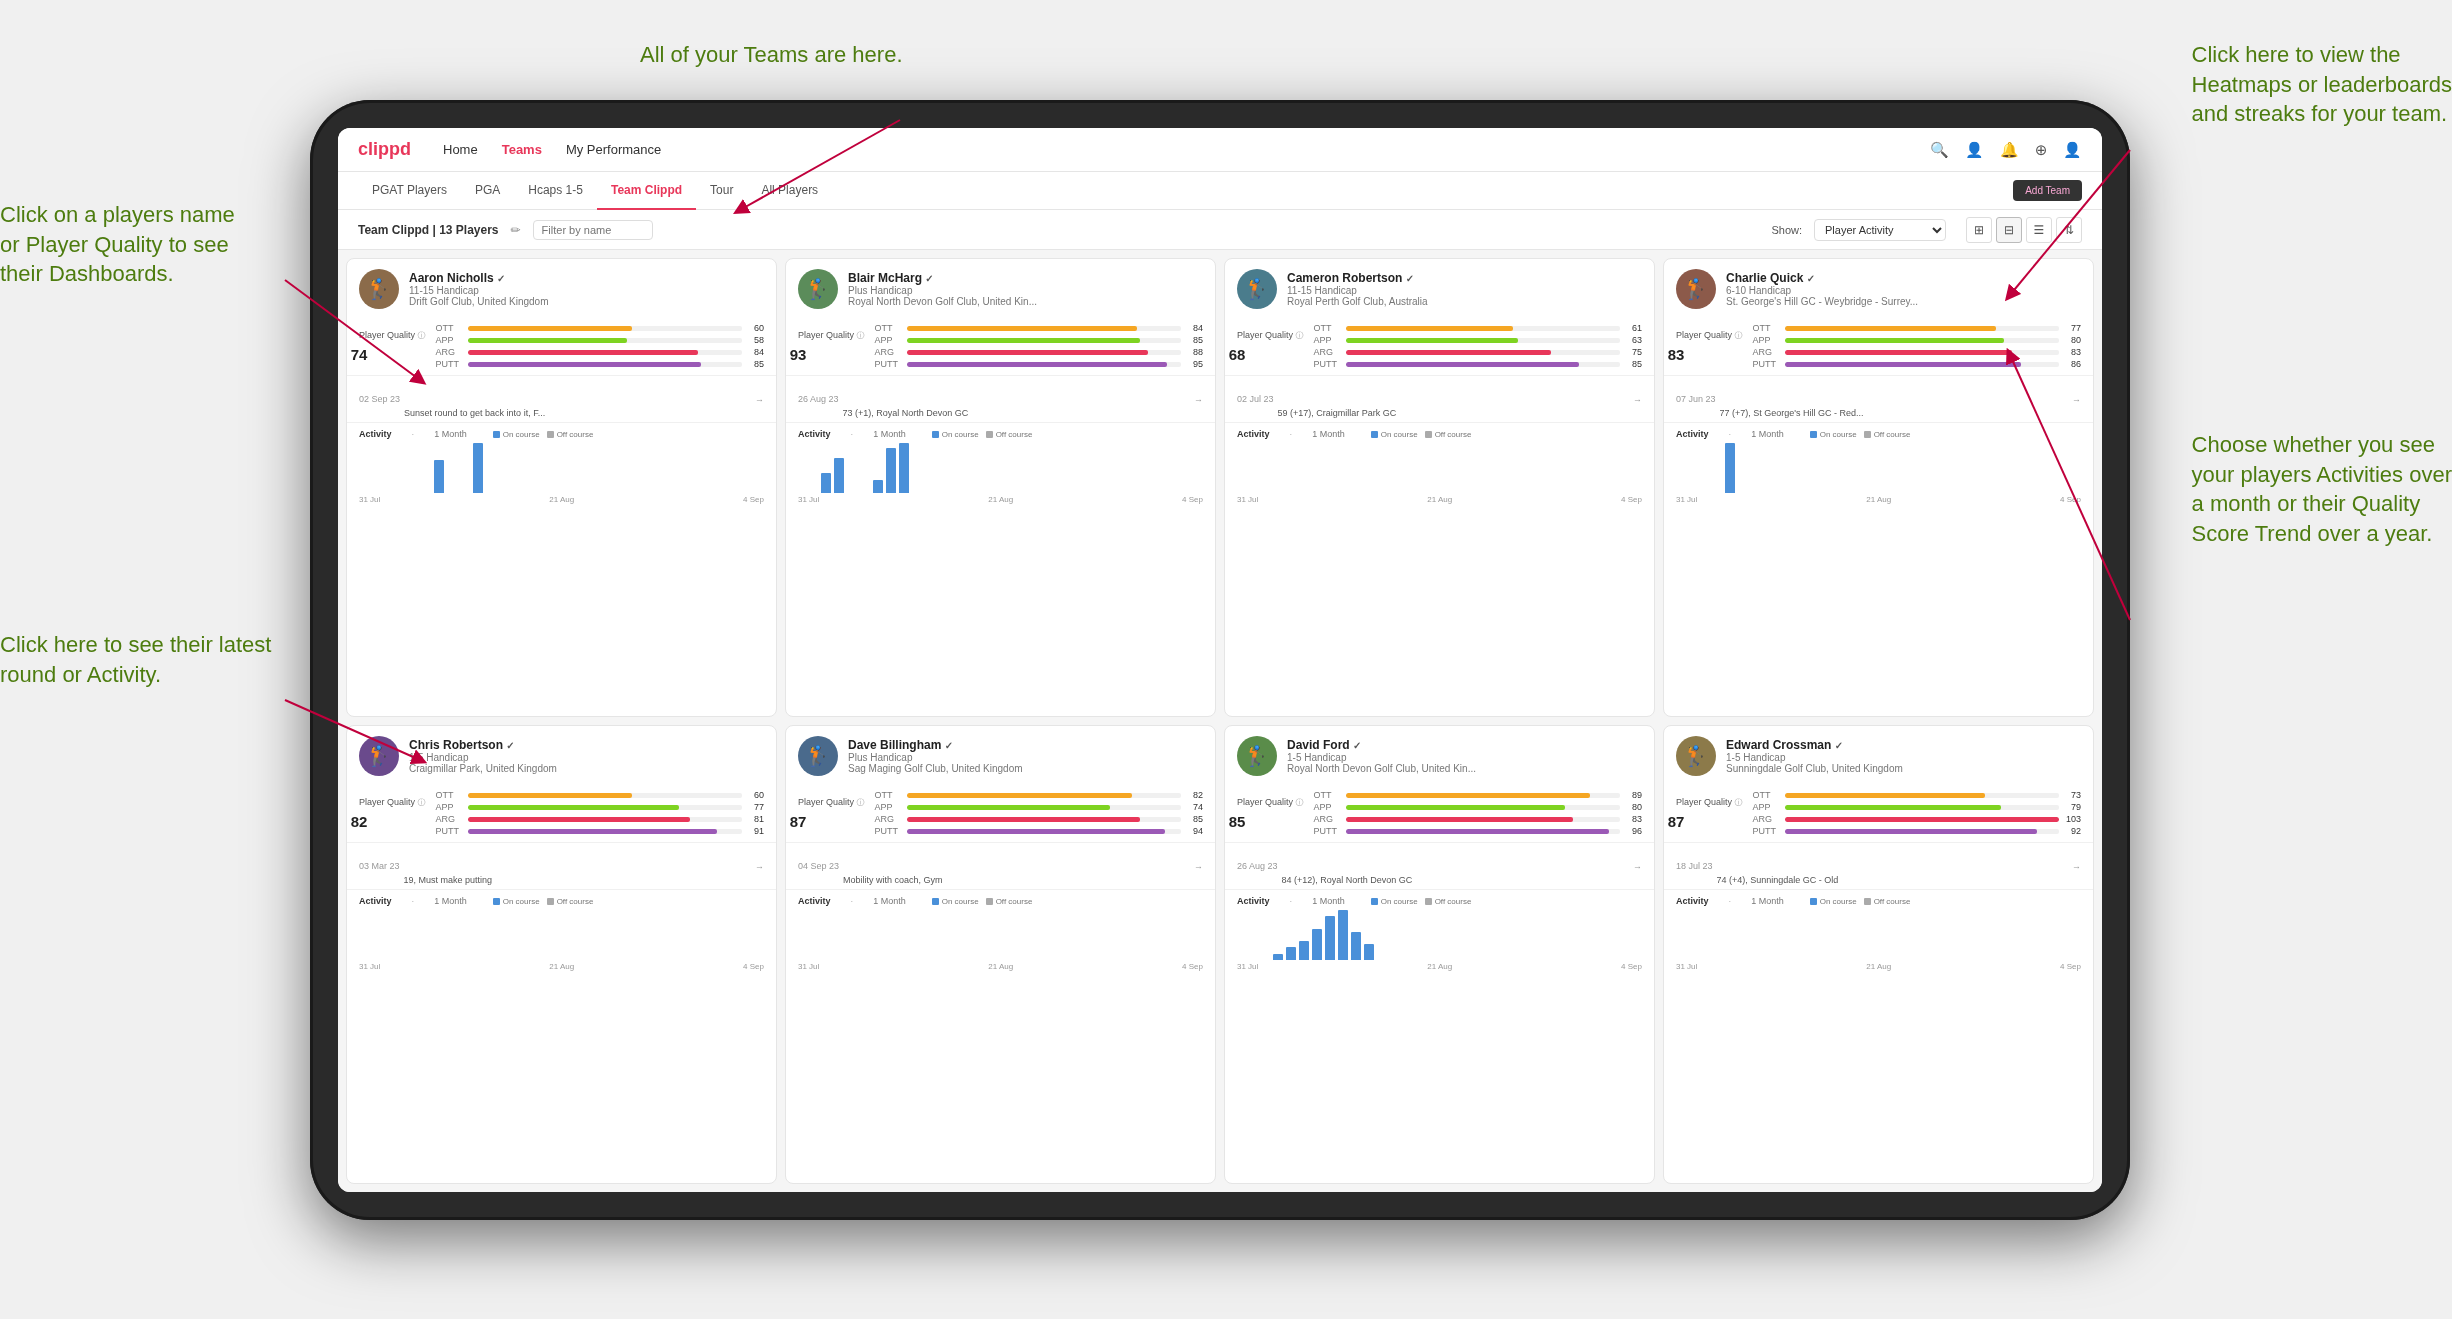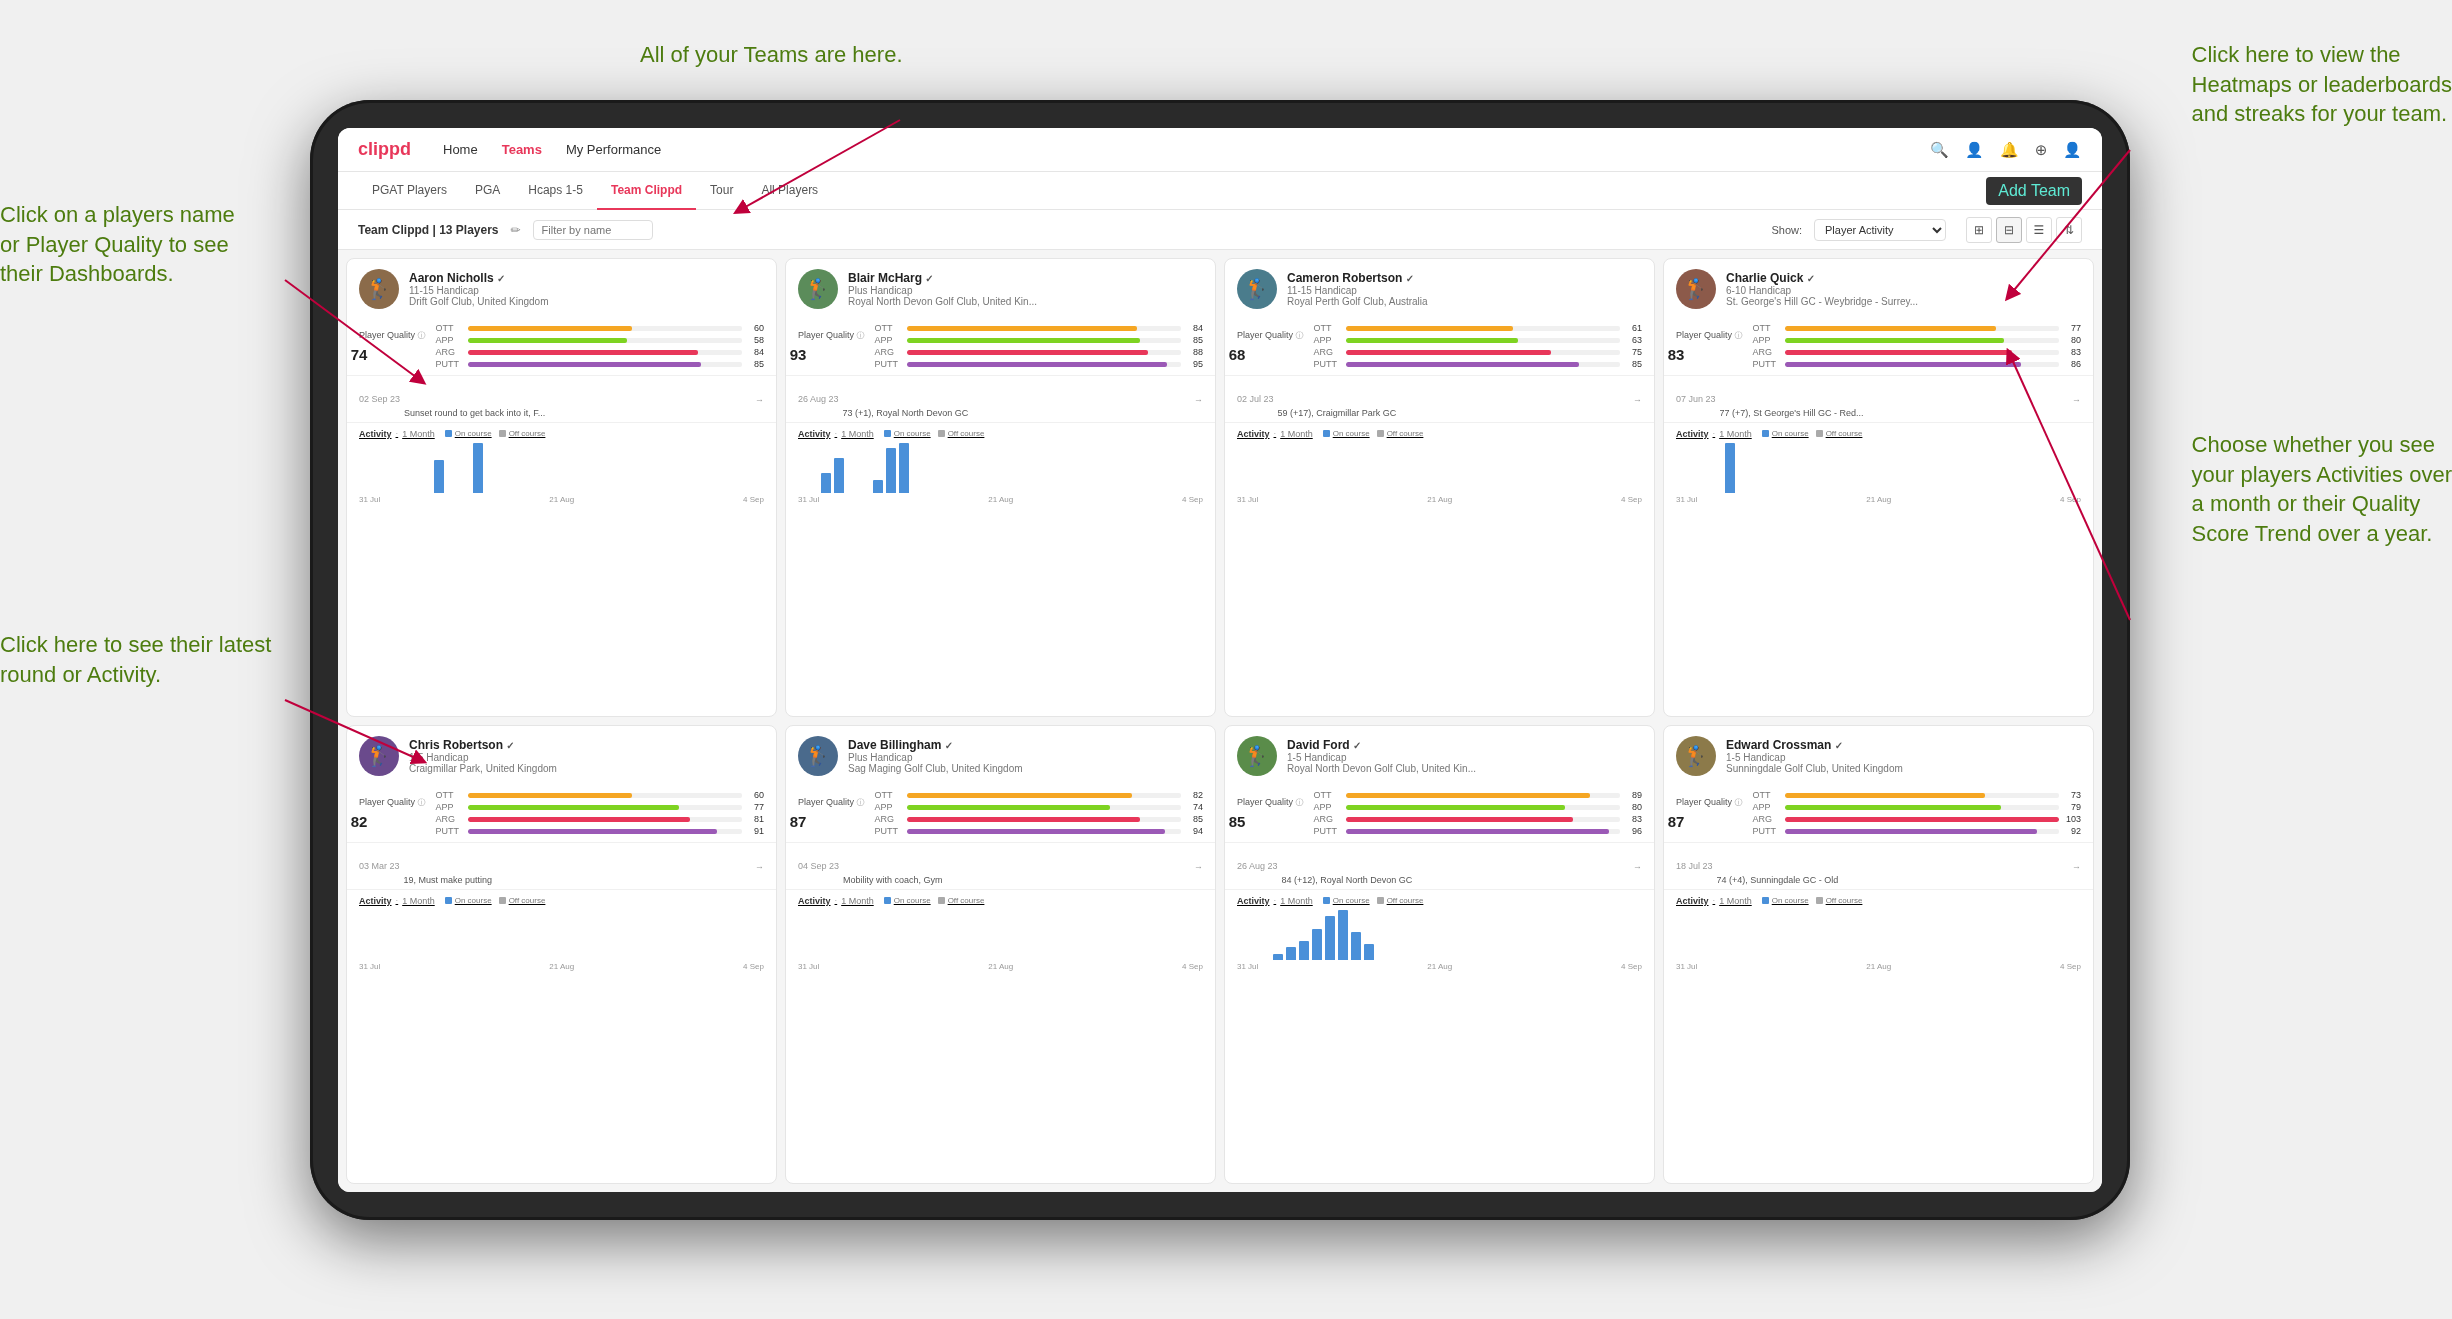--- a/index.html
+++ b/index.html
@@ -89,24 +89,24 @@
       border-bottom: 2px solid transparent;
     }
     .sub-nav-link.active {
       color: #e8375a;
       border-bottom: 2px solid #e8375a;
       font-weight: 600;
     }
     .add-team-btn {
       margin-left: auto;
       background: #333;
-      color: #5eead4;
+      color: #f9a8d4;
       border: none;
       border-radius: 4px;
-      font-size: 16px;
+      font-size: 10px;
       padding: 5px 12px;
       cursor: pointer;
     }
 
     
     .toolbar {
       height: 40px;
       background: #fff;
       border-bottom: 1px solid #e5e5e5;
       display: flex;
@@ -279,24 +279,23 @@
     .recent-text { flex: 1; overflow: hidden; text-overflow: ellipsis; margin-top: 28px; }
     .recent-arrow { color: #999; margin-left: auto; flex-shrink: 0; }
 
     
     .activity-section {
       padding: 6px 12px 8px;
       border-top: 1px solid #f0f0f0;
     }
     .activity-header {
       display: flex;
-      align-items: flex-start;
-      gap: 4px;
+      align-items: center;
+      gap: 20px;
       margin-bottom: 4px;
-      text-decoration: underline;
     }
     .activity-title { font-size: 9px; color: #333; font-weight: 600; }
     .activity-period { font-size: 9px; color: #777; }
     .legend-dot {
       width: 7px;
       height: 7px;
       border-radius: 1px;
       display: inline-block;
     }
     .legend-label { font-size: 8px; color: #777; }

